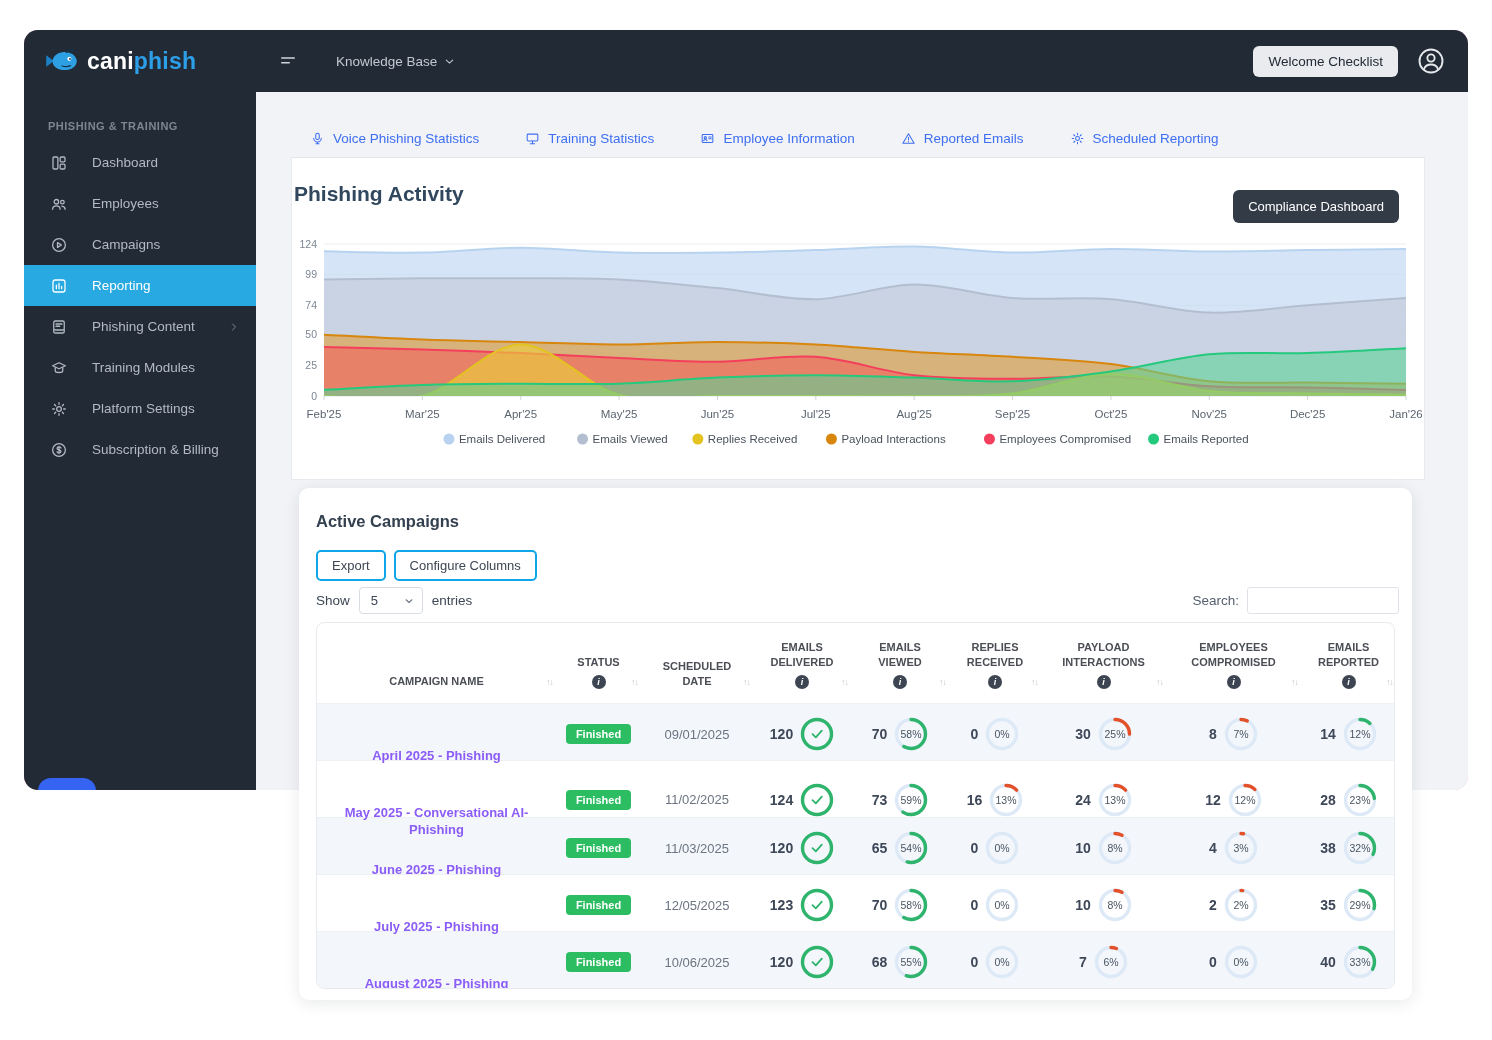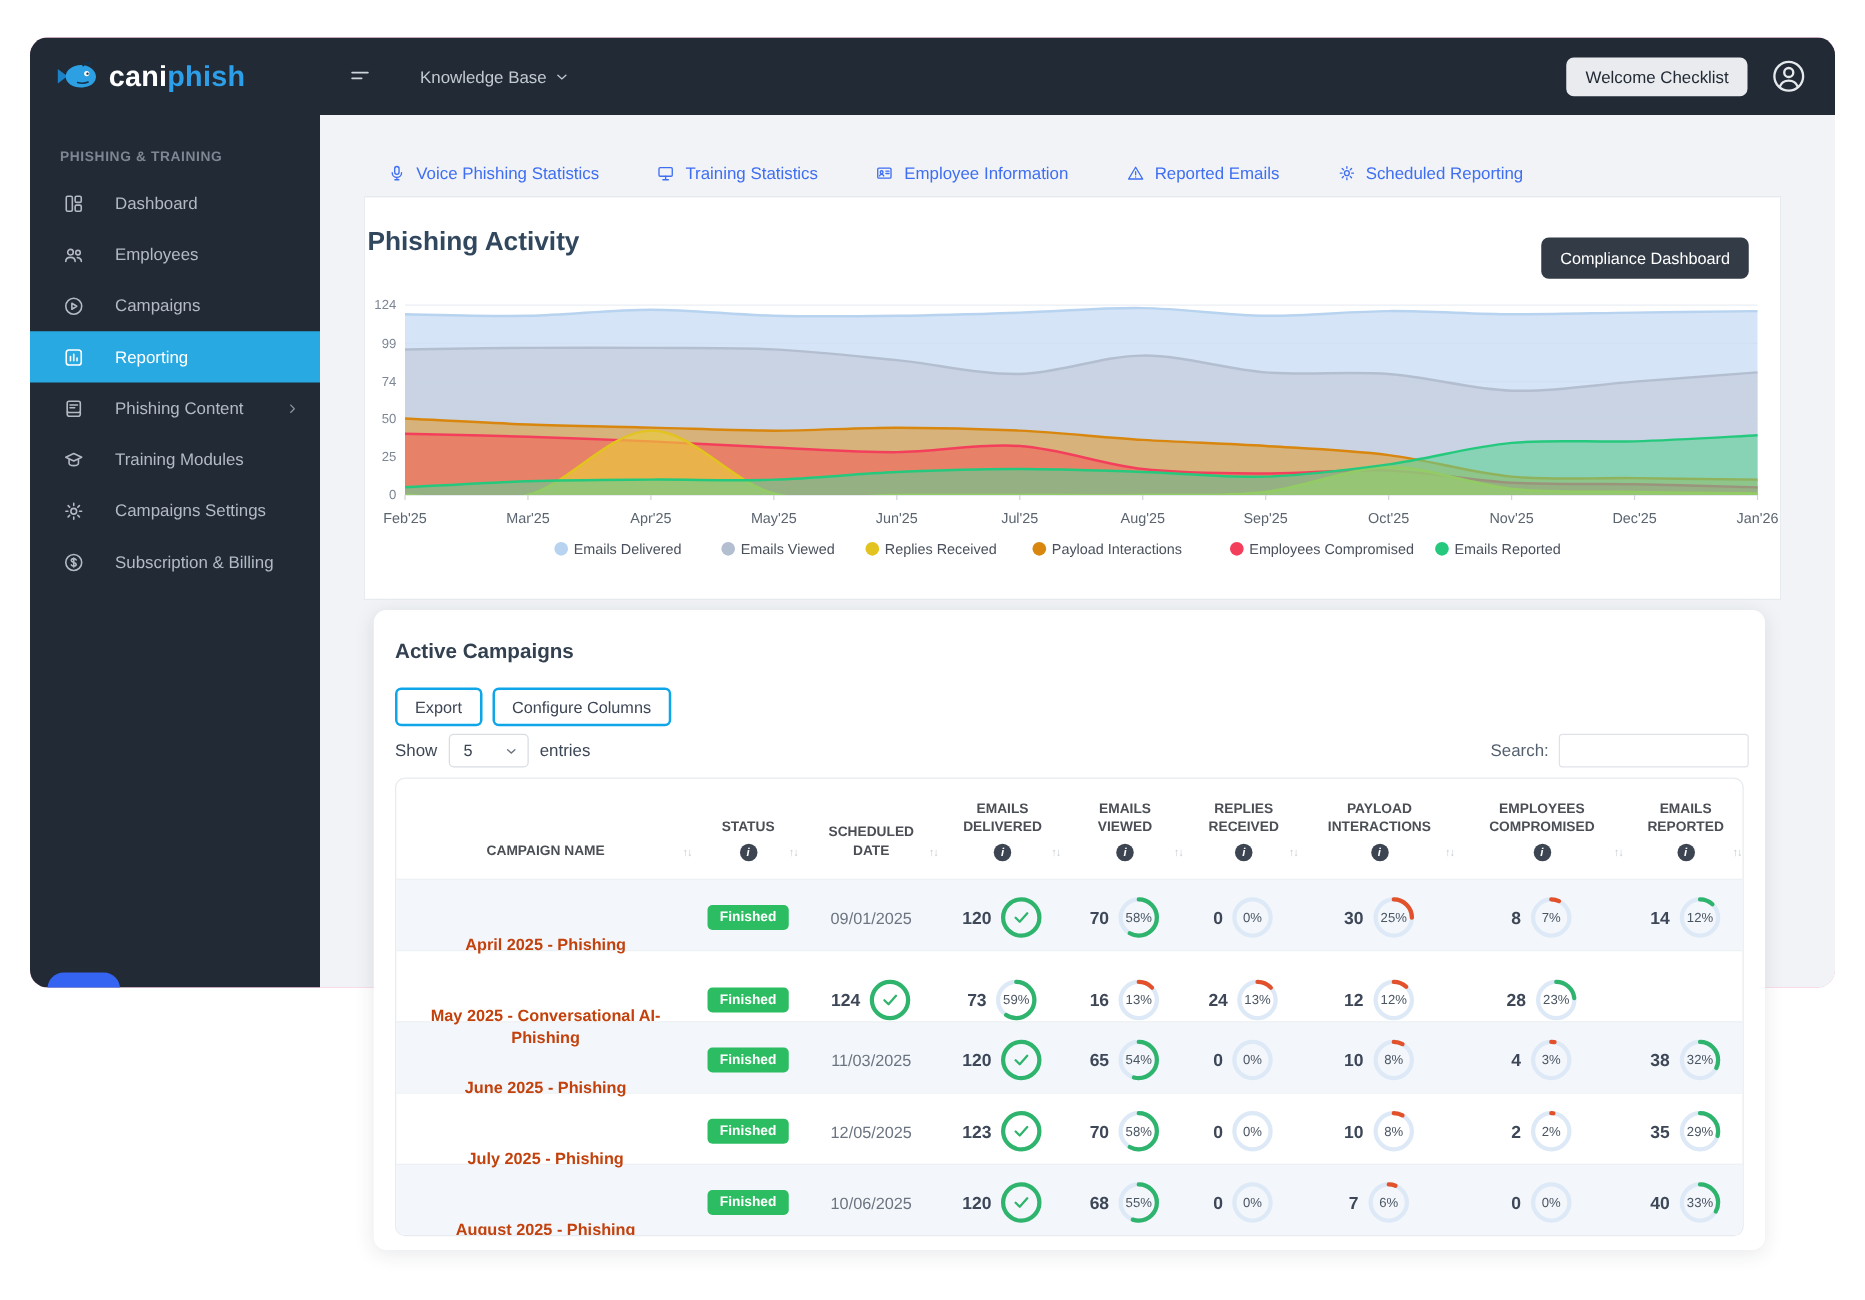--- a/index.html
+++ b/index.html
@@ -81,21 +81,21 @@
     justify-content:flex-end; padding-bottom:14px; cursor:pointer; }
   .th-label { font-size:11px; font-weight:700; color:#4b4f55; text-align:center;
     line-height:1.35; max-width:86%; }
   .th-info { width:14px; height:14px; border-radius:50%; background:#3c4551; color:#fff;
     font-size:9px; font-weight:700; display:flex; align-items:center; justify-content:center;
     margin-top:5px; font-style:italic; }
   .th-sort { position:absolute; right:3px; bottom:16px; font-size:9px; color:#c6ccd3; letter-spacing:-1px; }
   .trow { border-top:1px solid #eef1f4; height:57px; }
   .trow.alt { background:#f3f7fb; }
   .td { display:flex; align-items:center; justify-content:center; gap:7px; }
-  .camp-link { font-size:13px; font-weight:600; color:#c2410c; text-decoration:none;
+  .camp-link { font-size:13px; font-weight:600; color:#8b5cf6; text-decoration:none;
     text-align:center; line-height:1.3; padding:0 6px; cursor:pointer;margin-top:44px; }
   .badge { background:#2cbd62; color:#fff; font-size:11px; font-weight:700;
     padding:4px 10px; border-radius:4px; }
   .dt { font-size:13px; color:#6b7480; }
   .num { font-size:14px; font-weight:700; color:#3d4757; }
 </style>
 </head>
 <body>
 
 <div class="app">
@@ -198,21 +198,21 @@
           </span>
           <span>Training Modules</span>
         </div>
         <div class="side-item">
           <span class="side-ic">
             <svg viewBox="0 0 24 24" width="100%" height="100%" fill="none" stroke="currentColor" stroke-width="1.7" stroke-linecap="round" stroke-linejoin="round">
               <circle cx="12" cy="12" r="3.1"></circle>
               <path d="M12 3.6v2.2M12 18.2v2.2M3.6 12h2.2M18.2 12h2.2M6 6l1.6 1.6M16.4 16.4 18 18M18 6l-1.6 1.6M7.6 16.4 6 18"></path>
             </svg>
           </span>
-          <span>Campaigns Settings</span>
+          <span>Platform Settings</span>
         </div>
         <div class="side-item">
           <span class="side-ic">
             <svg viewBox="0 0 24 24" width="100%" height="100%" fill="none" stroke="currentColor" stroke-width="1.7" stroke-linecap="round" stroke-linejoin="round">
               <circle cx="12" cy="12" r="8.5"></circle>
               <path d="M12 7.2v9.6M14.6 9.3c-.5-.9-1.5-1.4-2.6-1.4-1.4 0-2.6.8-2.6 2 0 2.6 5.2 1.4 5.2 4 0 1.2-1.2 2-2.6 2-1.1 0-2.1-.5-2.6-1.4"></path>
             </svg>
           </span>
           <span>Subscription &amp; Billing</span>
         </div>
@@ -486,20 +486,23 @@
           </div>
         </div>
         <div class="tgrid trow">
           <div class="td">
             <a class="camp-link">May 2025 - Conversational AI-Phishing</a>
           </div>
           <div class="td">
             <span class="badge">Finished</span>
           </div>
           <div class="td">
+            <span class="dt">11/02/2025</span>
+          </div>
+          <div class="td">
             <span class="num">124</span>
             <svg width="34" height="34" viewBox="0 0 34 34">
               <circle cx="17" cy="17" r="14.5" fill="none" stroke="#2eb46c" stroke-width="3.4"></circle>
               <path d="M12.5 17.2 15.8 20.4 21.8 13.6" fill="none" stroke="#2eb46c" stroke-width="1.8" stroke-linecap="round" stroke-linejoin="round"></path>
             </svg>
           </div>
           <div class="td">
             <span class="num">73</span>
             <svg width="34" height="34" viewBox="0 0 34 34">
               <circle cx="17" cy="17" r="14.5" fill="none" stroke="#dde9f6" stroke-width="3.4"></circle>

